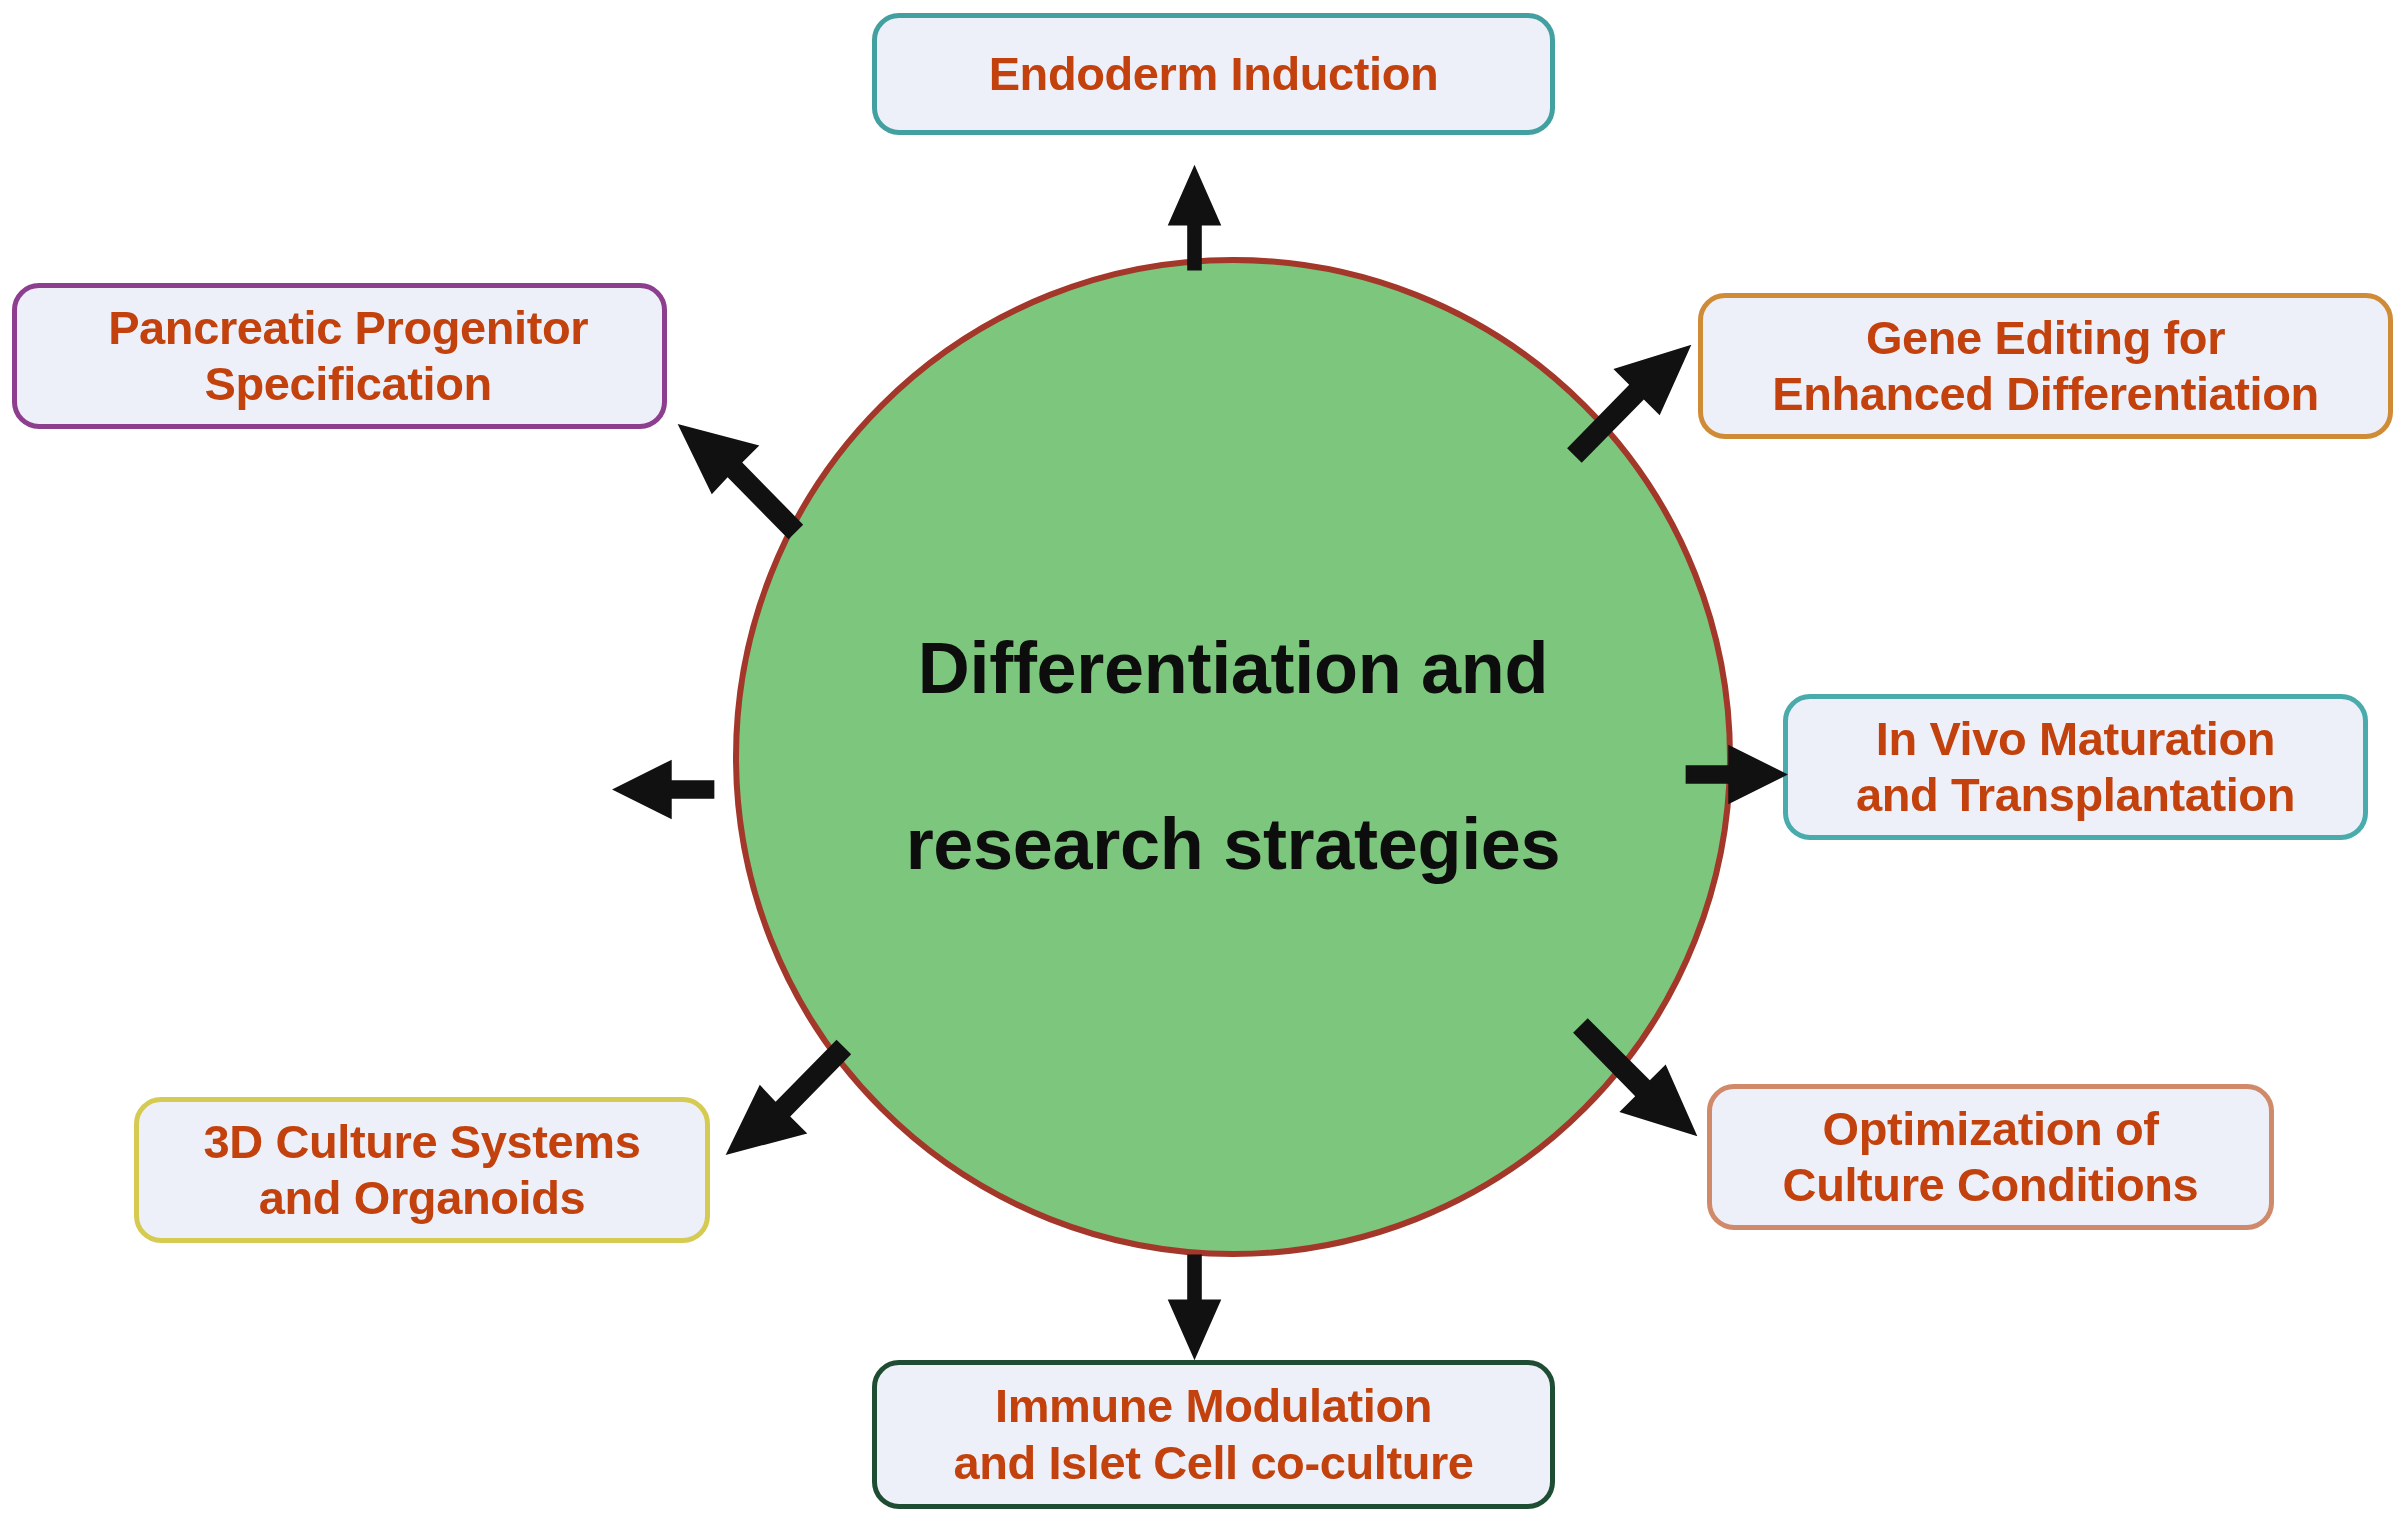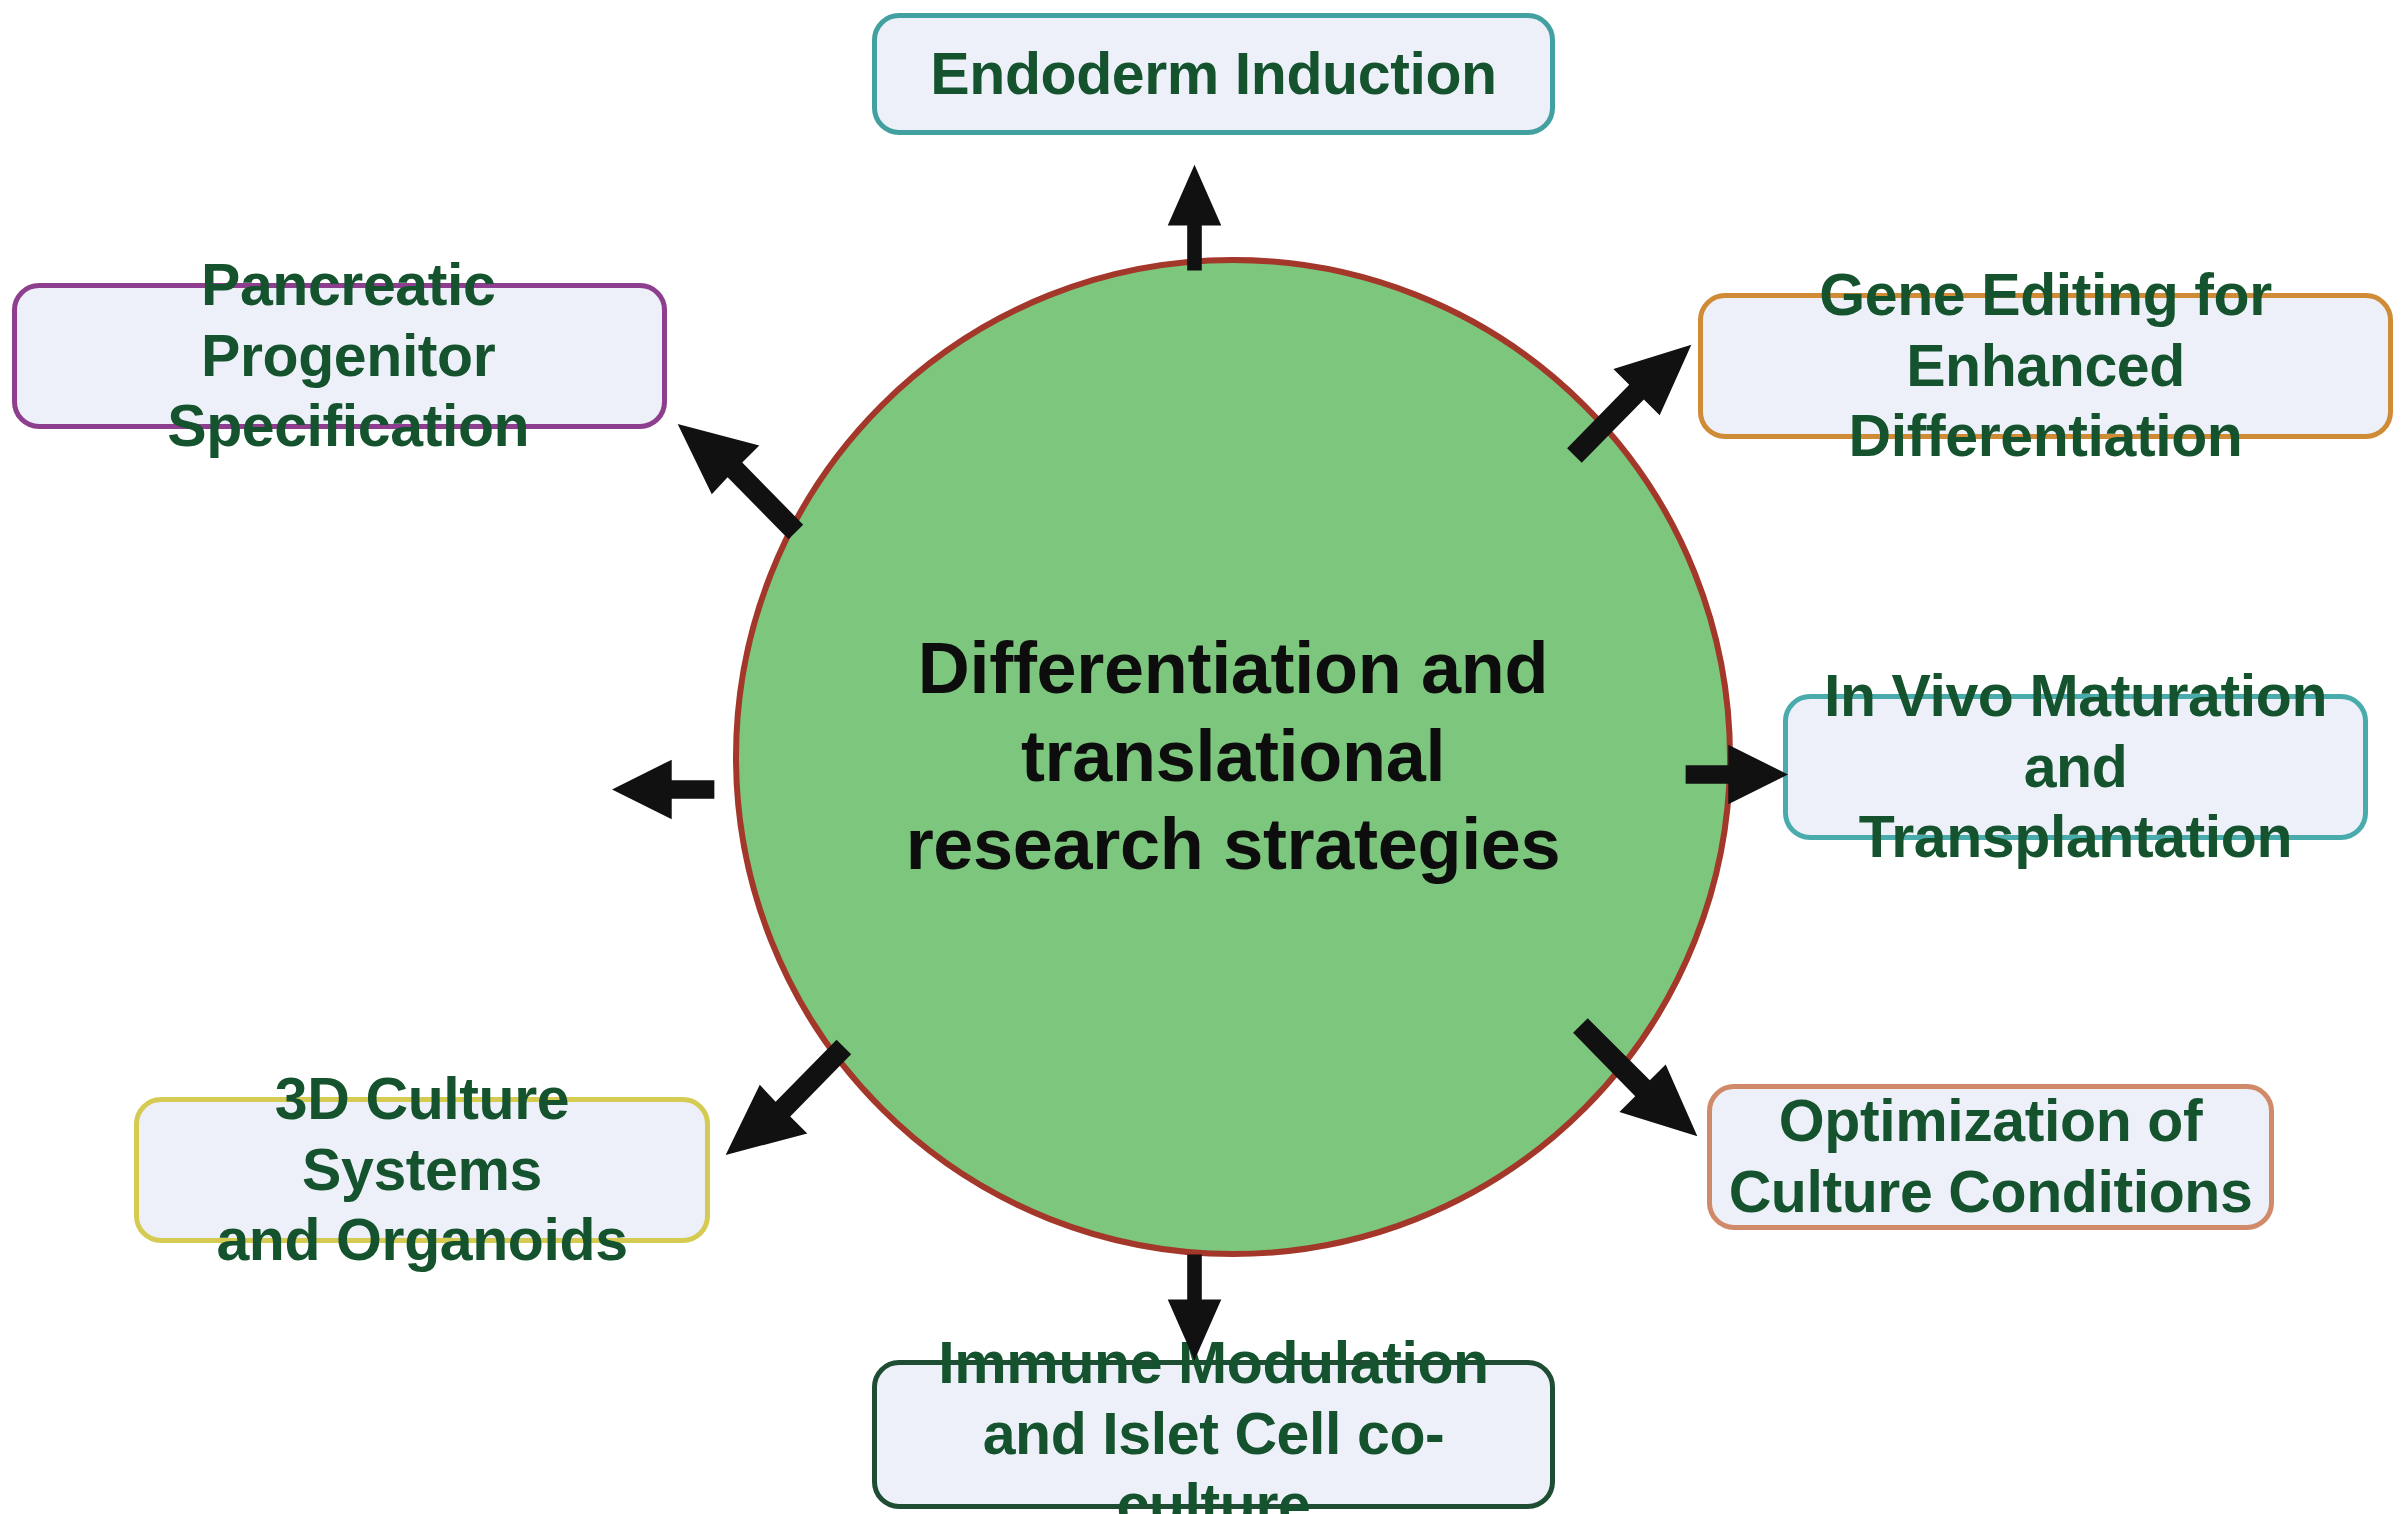--- a/index.html
+++ b/index.html
@@ -54,22 +54,22 @@
     background: #EDF0F9;
     border: 5.5px solid #888;
     display: flex;
     align-items: center;
     justify-content: center;
     z-index: 3;
   }
   .node-label {
     text-align: center;
     font-weight: bold;
-    color: #14532d;
-    font-size: 59px;
+    color: #c2410c;
+    font-size: 47px;
     line-height: 1.2;
     letter-spacing: -0.4px;
     padding: 0 13.4px;
   }
 
   
   #node-endoderm            { left: 872px; top: 13.4px;   width: 683px; height: 122px; }
   #node-gene-editing        { left: 1698px; top: 293px;  width: 695px; height: 146px; justify-content: center; }
   #node-in-vivo             { left: 1783px; top: 694px; width: 585px;  height: 146px; }
   #node-optimization        { left: 1707px; top: 1084px; width: 567px;  height: 146px; }
@@ -86,21 +86,21 @@
   .arrow svg { display: block; overflow: visible; }
 </style>
 </head>
 <body>
 
 <div id="diagram-root">
 
   <div class="hub" id="hub">
     <div class="hub-label">
       <span>Differentiation and</span><br>
-      <span>translational</span><br>
+      <br>
       <span>research strategies</span>
     </div>
   </div>
 
   <div class="arrow" id="arrow-up" style="left:1158px; top:162px;">
     <svg width="73" height="110" viewBox="0 0 120 180">
       <path d="M60 4 L104 104 L72 104 L72 178 L48 178 L48 104 L16 104 Z" fill="#111111"></path>
     </svg>
   </div>
 

